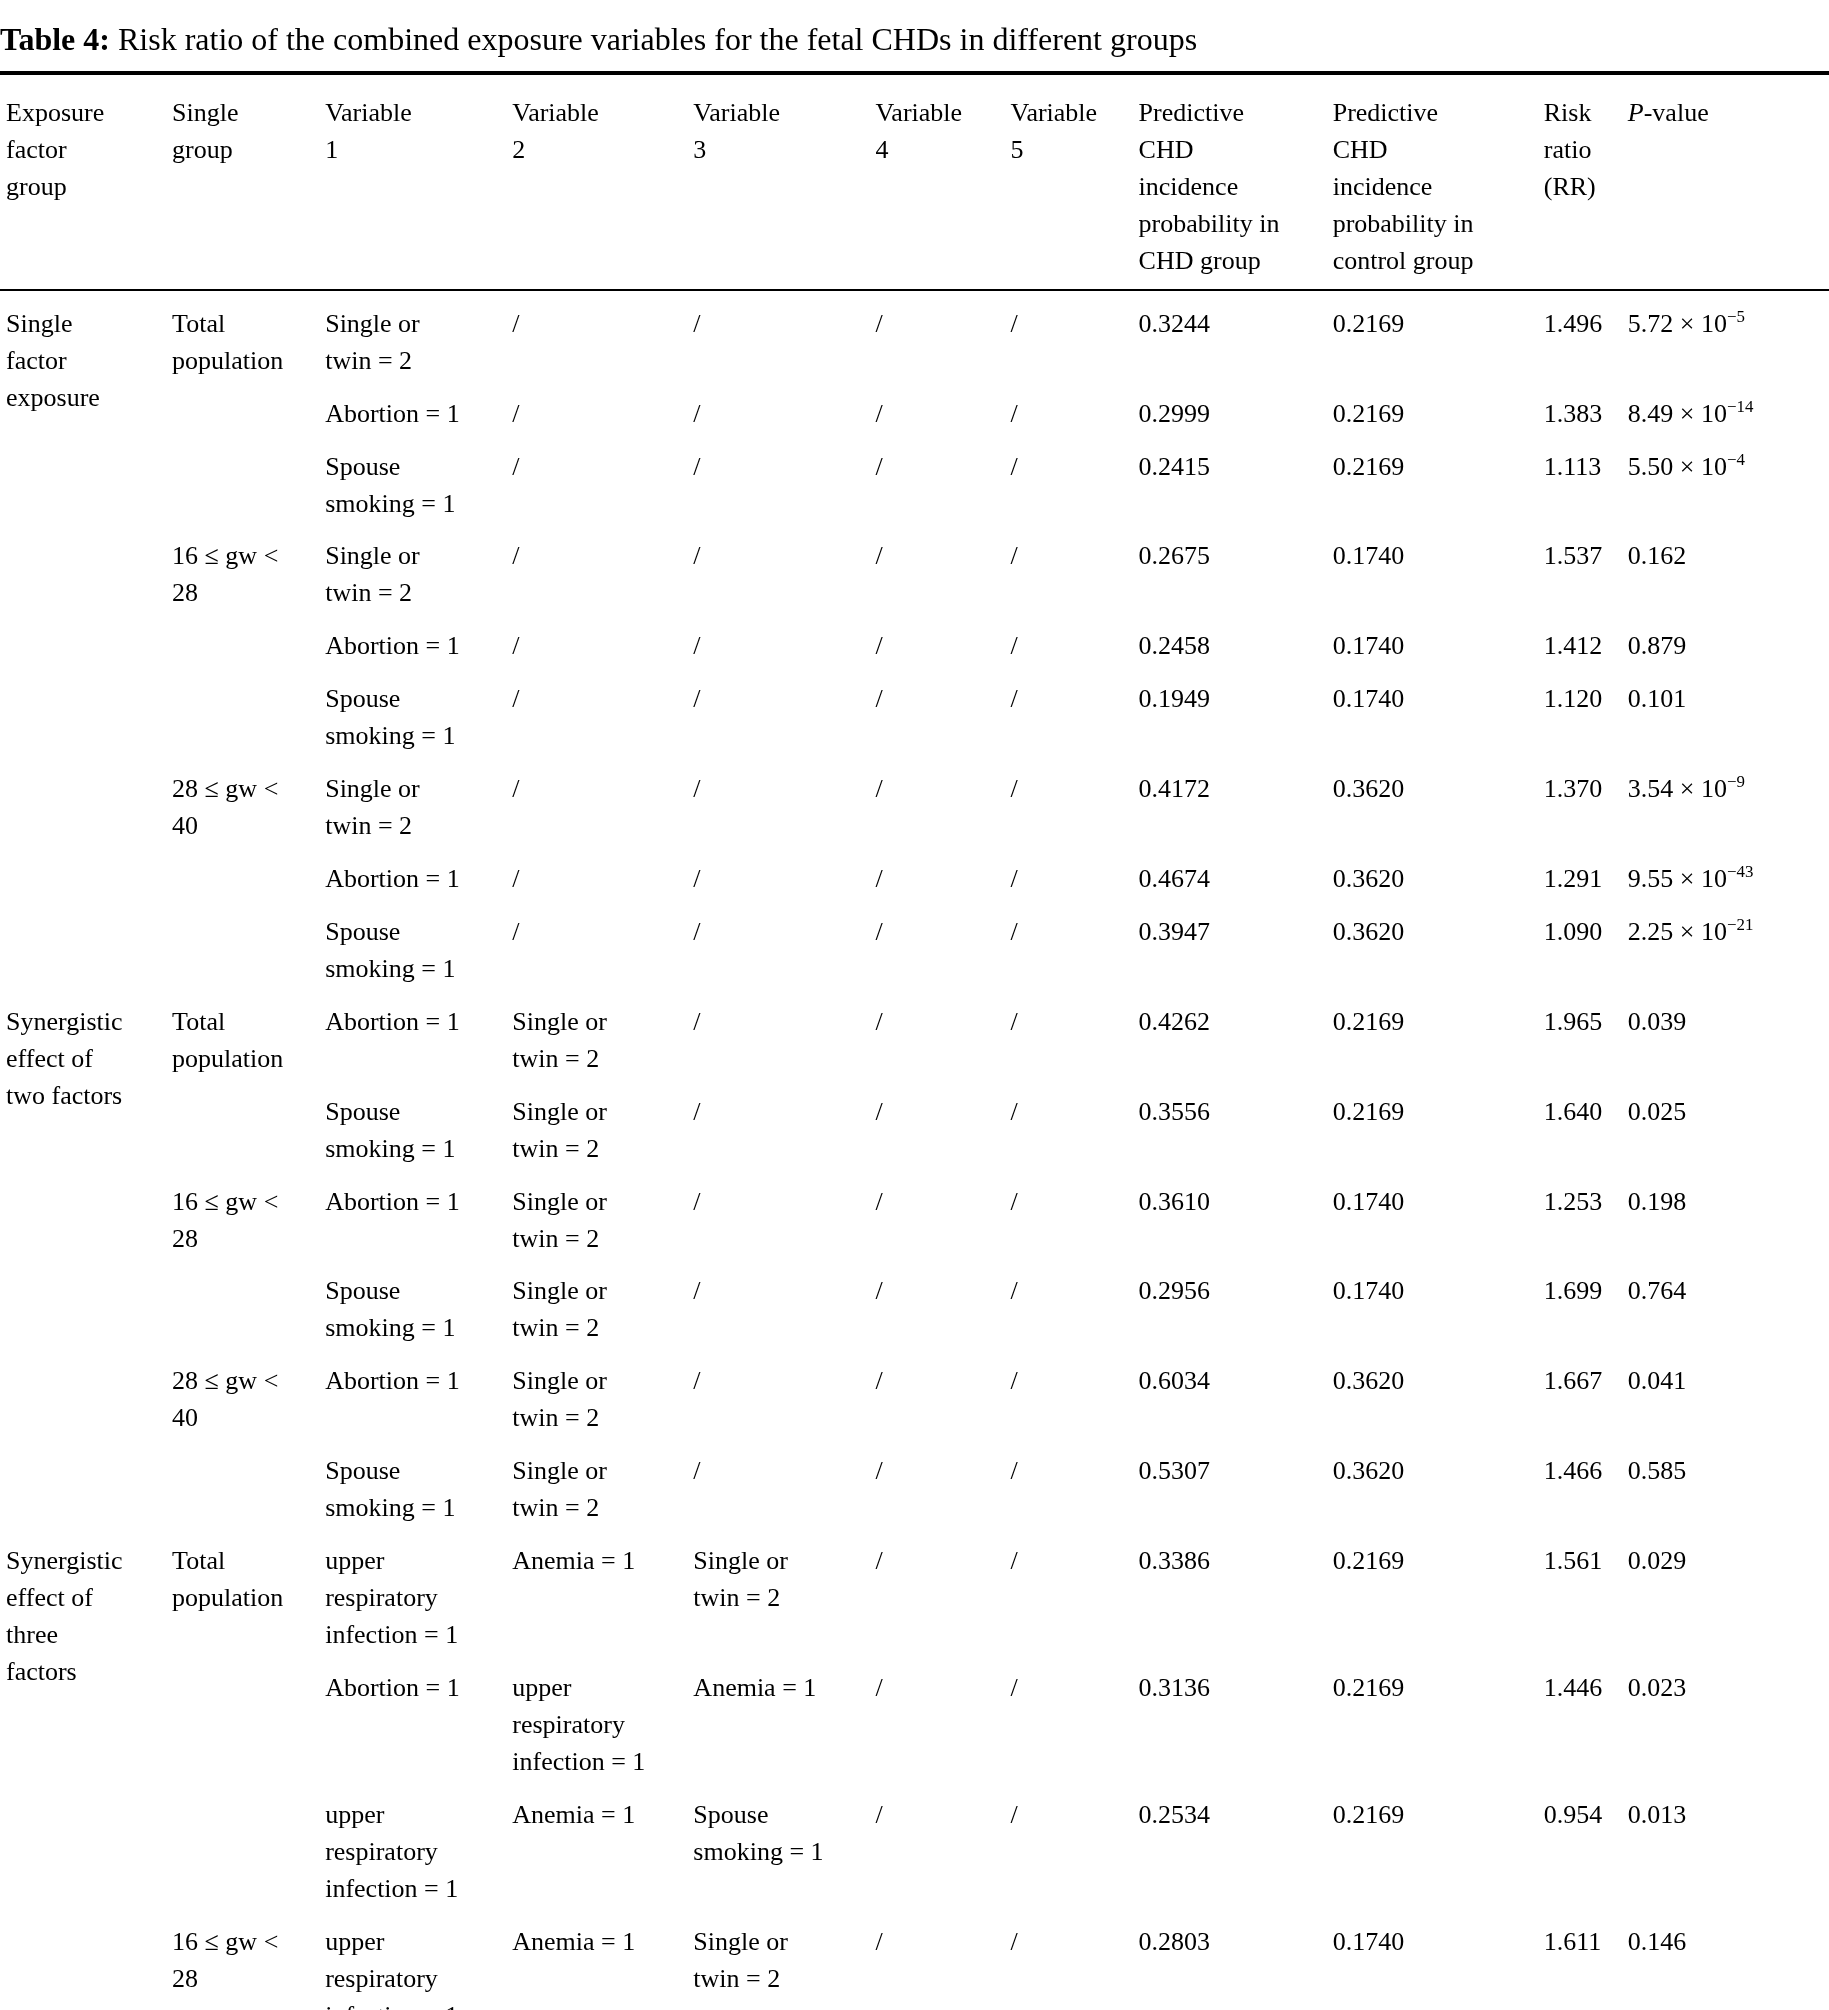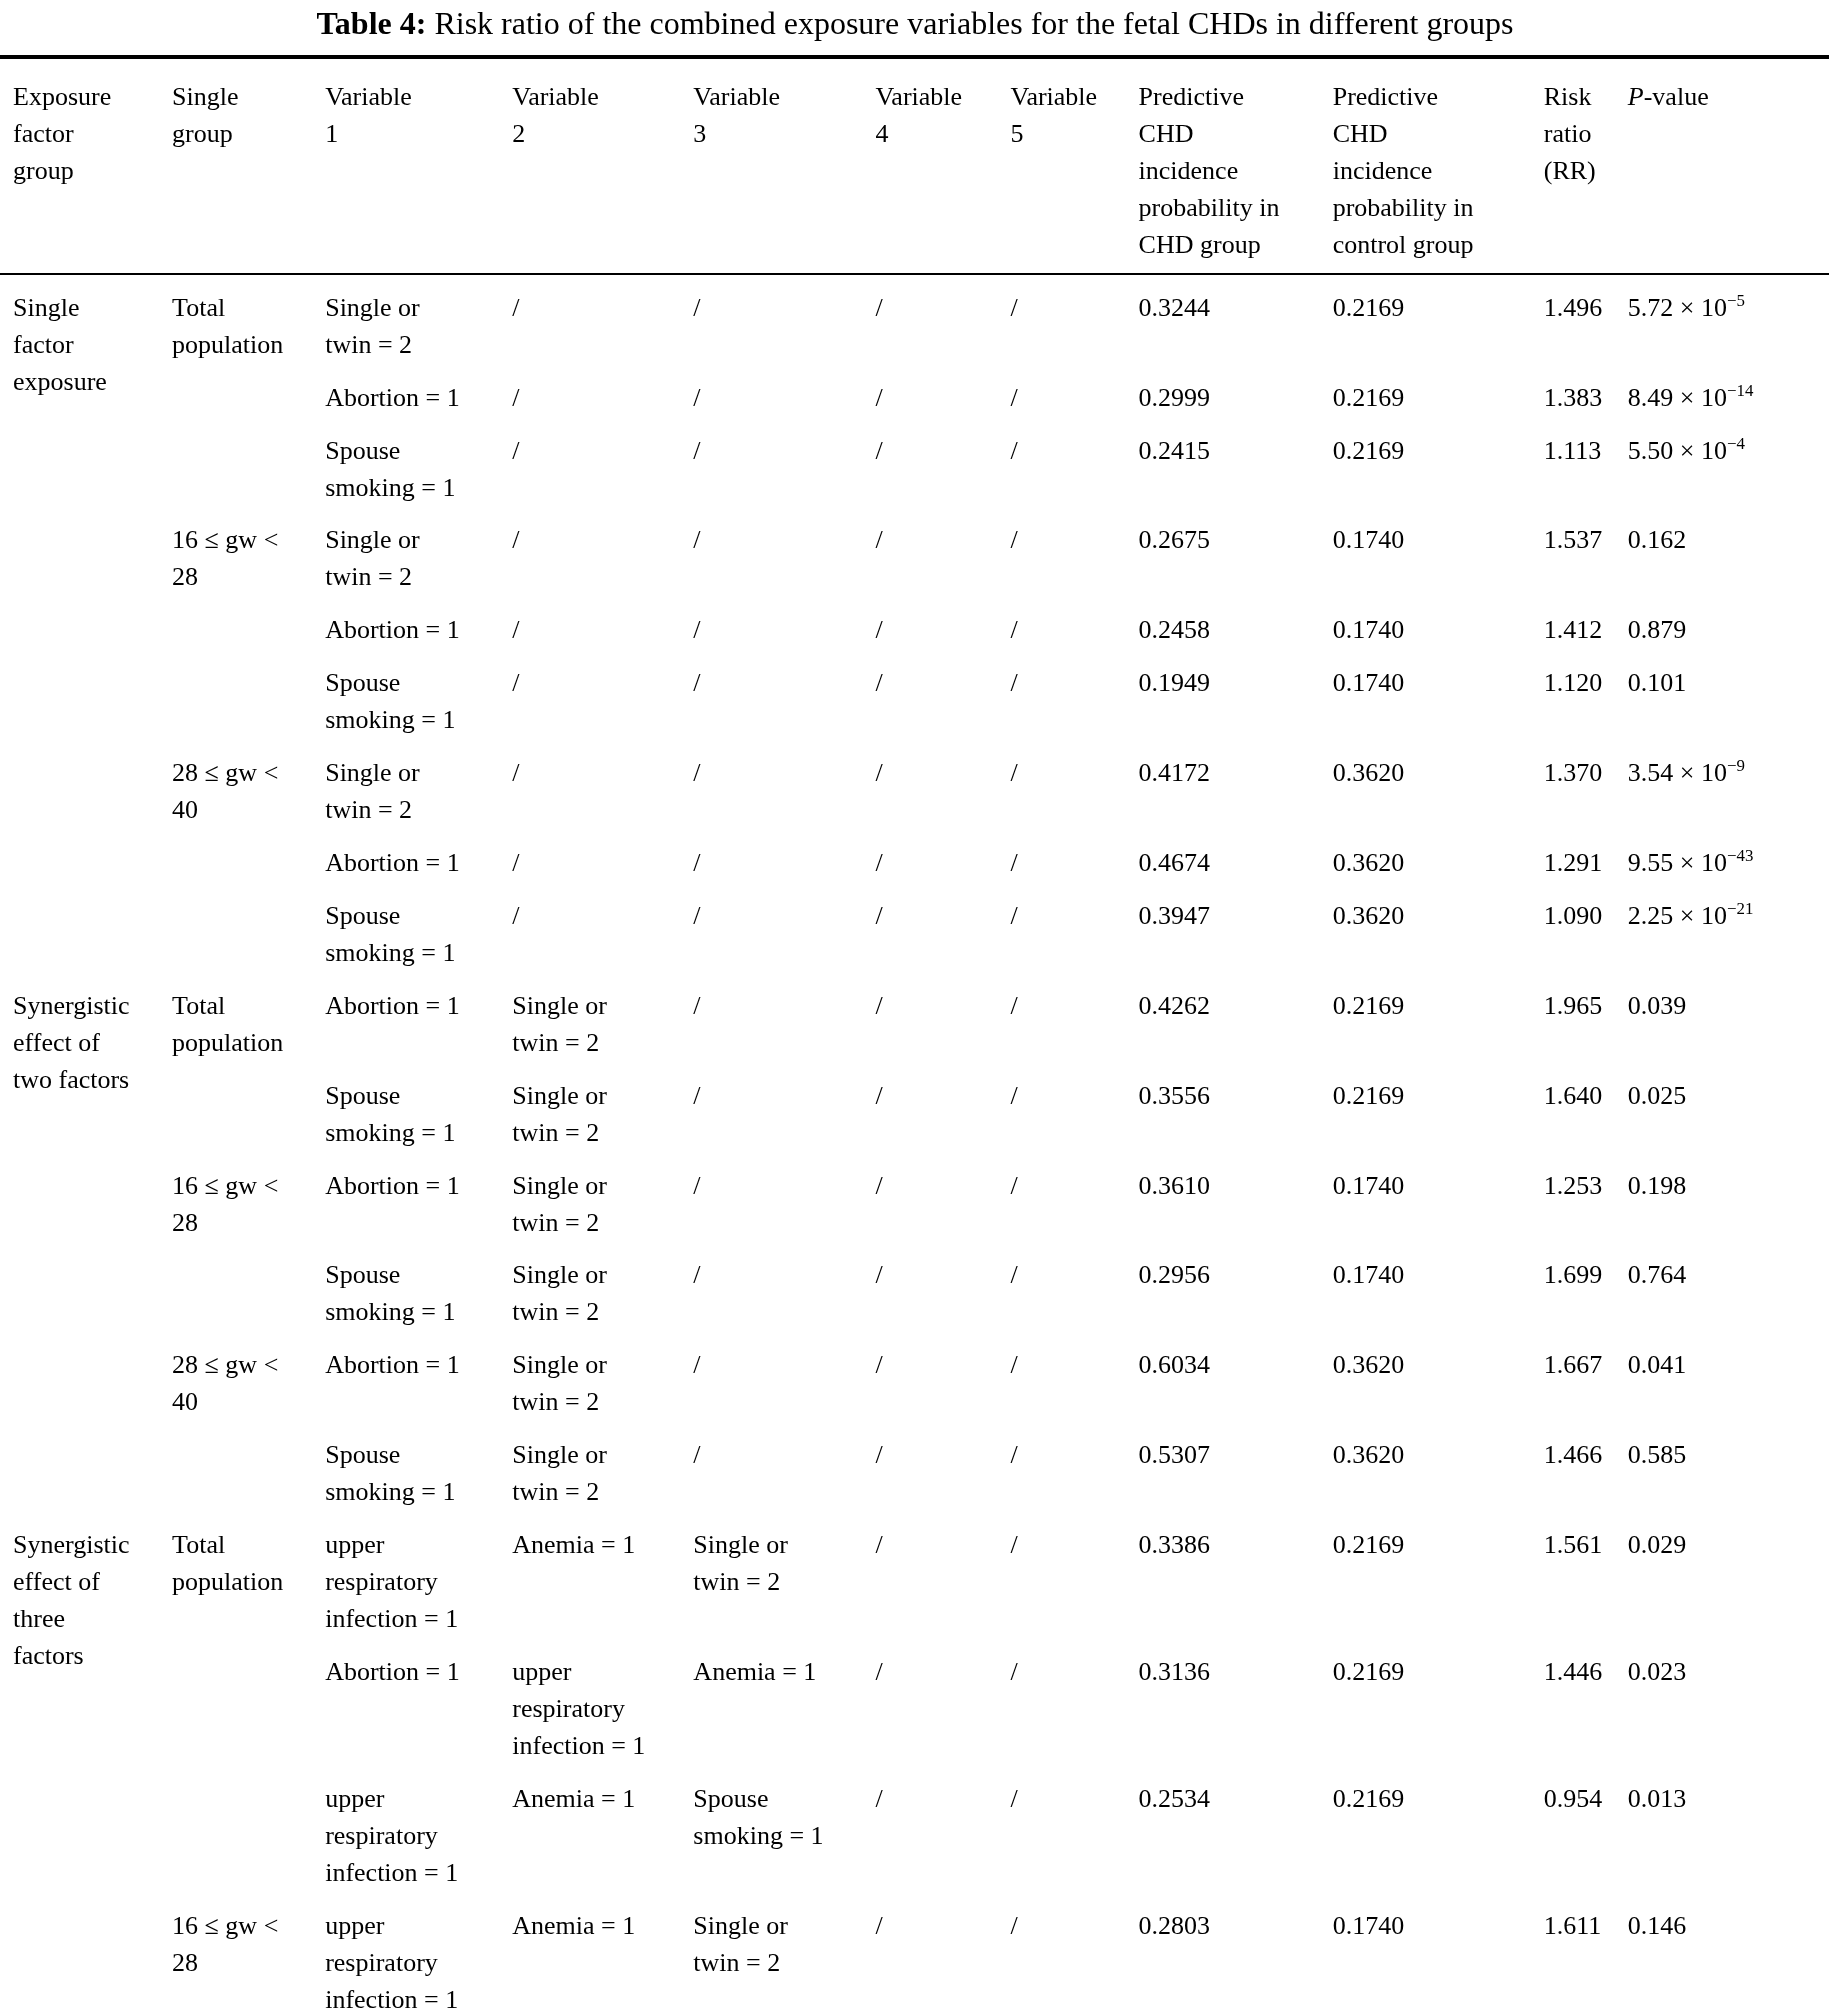--- a/index.html
+++ b/index.html
@@ -5,24 +5,23 @@
   html, body { margin: 0; padding: 0; }
   body {
     width: 1830px;
     height: 2011px;
     overflow: hidden;
     background: #ffffff;
     color: #000000;
     font-family: "Liberation Serif", "DejaVu Serif", serif;
   }
   .title {
-    text-align: center;
     font-size: 32px;
     line-height: 45px;
-    margin: 1px 0 0 0;
+    margin: 17px 0 0 0;
     font-weight: normal;
   }
   .title .t-label { font-weight: bold; }
   table {
     border-collapse: collapse;
     table-layout: fixed;
     width: 1830px;
     margin-top: 9.4px;
     border-top: 4.7px solid #000;
   }
@@ -34,21 +33,21 @@
     line-height: 37px;
     padding: 0 19px 1.9px 0;
     white-space: pre-line;
   }
   thead th {
     padding-top: 19px;
     padding-bottom: 9.4px;
     border-bottom: 2.8px solid #000;
   }
   tbody td { padding-top: 14px; }
-  .col-group { padding-left: 13px; padding-right: 7.5px; }
+  .col-group { padding-left: 6px; padding-right: 7.5px; }
   td.col-p { white-space: nowrap; margin-left: 28px; }
   sup { font-size: 0.65em; line-height: 0; }
   i { font-style: italic; }
 </style>
 </head>
 <body>
 
 <div class="title"><span class="t-label">Table 4:</span><span> Risk ratio of the combined exposure variables for the fetal CHDs in different groups</span></div>
 
 <table>

